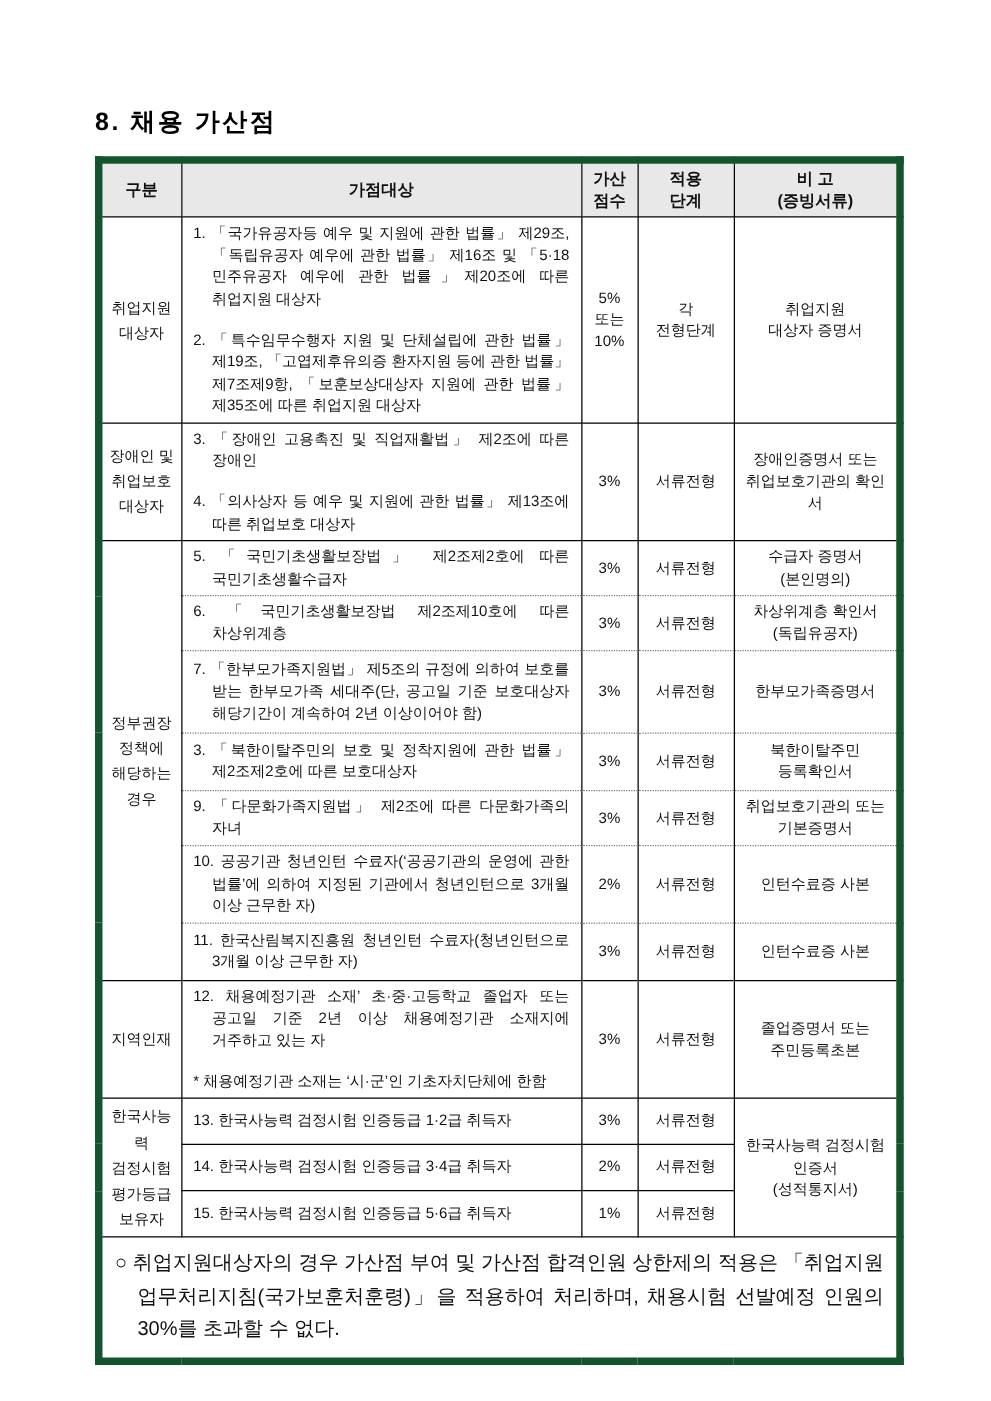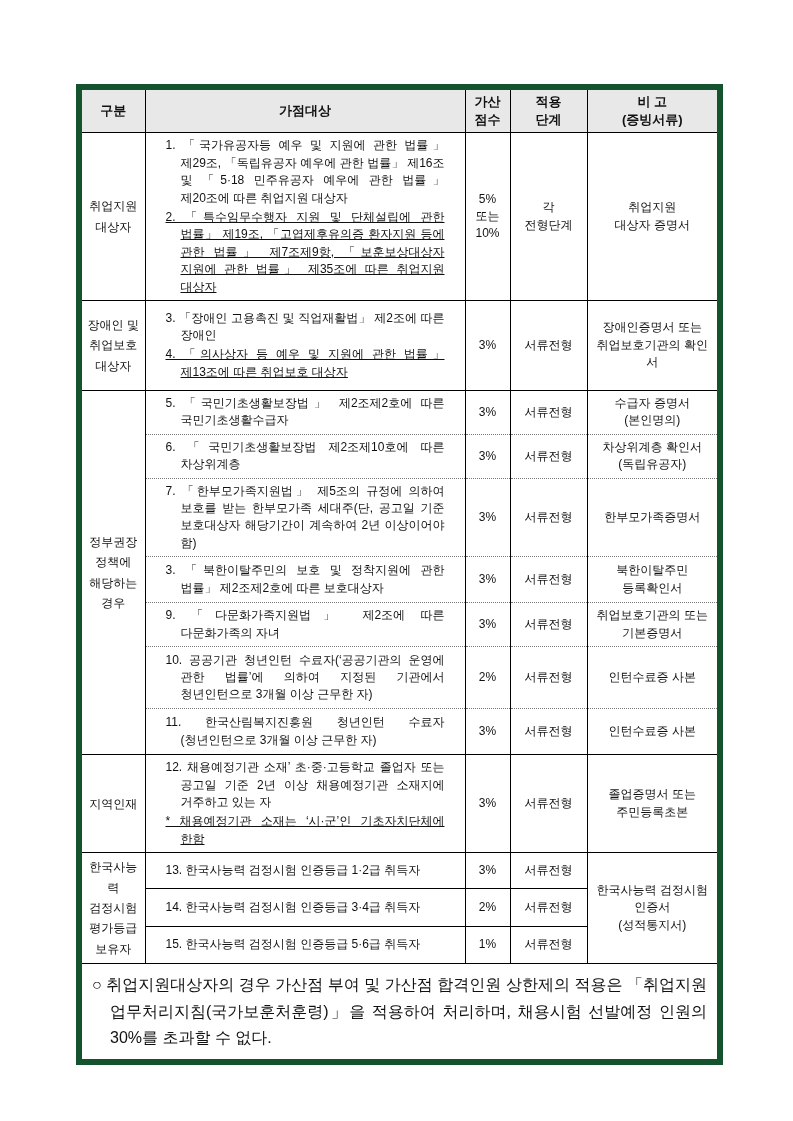--- a/index.html
+++ b/index.html
@@ -33,46 +33,47 @@
     background:#e8e8e8;
     font-size:13px;
     font-weight:bold;
     text-align:center;
     line-height:1.4;
     padding:3px 2px;
   }
   .ml{white-space:pre-line;}
   .ctr{text-align:center;}
   .cat{text-align:center;line-height:1.7;}
-  .tgt{padding:4px 20px;}
+  .tgt{padding:4px 9px;}
   .item{
     text-align:justify;
     word-break:keep-all;
     padding-left:15px;
     text-indent:-15px;
   }
-  .item + .item{margin-top:2px;text-decoration:underline;}
+  .item + .item{margin-top:16px;}
   
   tr.gc > td{border-top:1px dotted #7a7a7a;border-bottom:1px dotted #7a7a7a;}
   td.foot{
     padding:8px 10px;
     line-height:1.65;
     font-size:16px;
   }
   .footnote{
     text-align:justify;
     word-break:keep-all;
     padding-left:18px;
     text-indent:-18px;
   }
 </style>
 </head>
 <body>
 
 <div class="page">
+  <h1 class="title">8. 채용 가산점</h1>
 
   <table class="bonus">
     <colgroup>
       <col style="width:66px">
         <col style="width:320px">
         <col style="width:45px">
         <col style="width:77px">
         <col style="width:133px">
     </colgroup>
     <thead>

